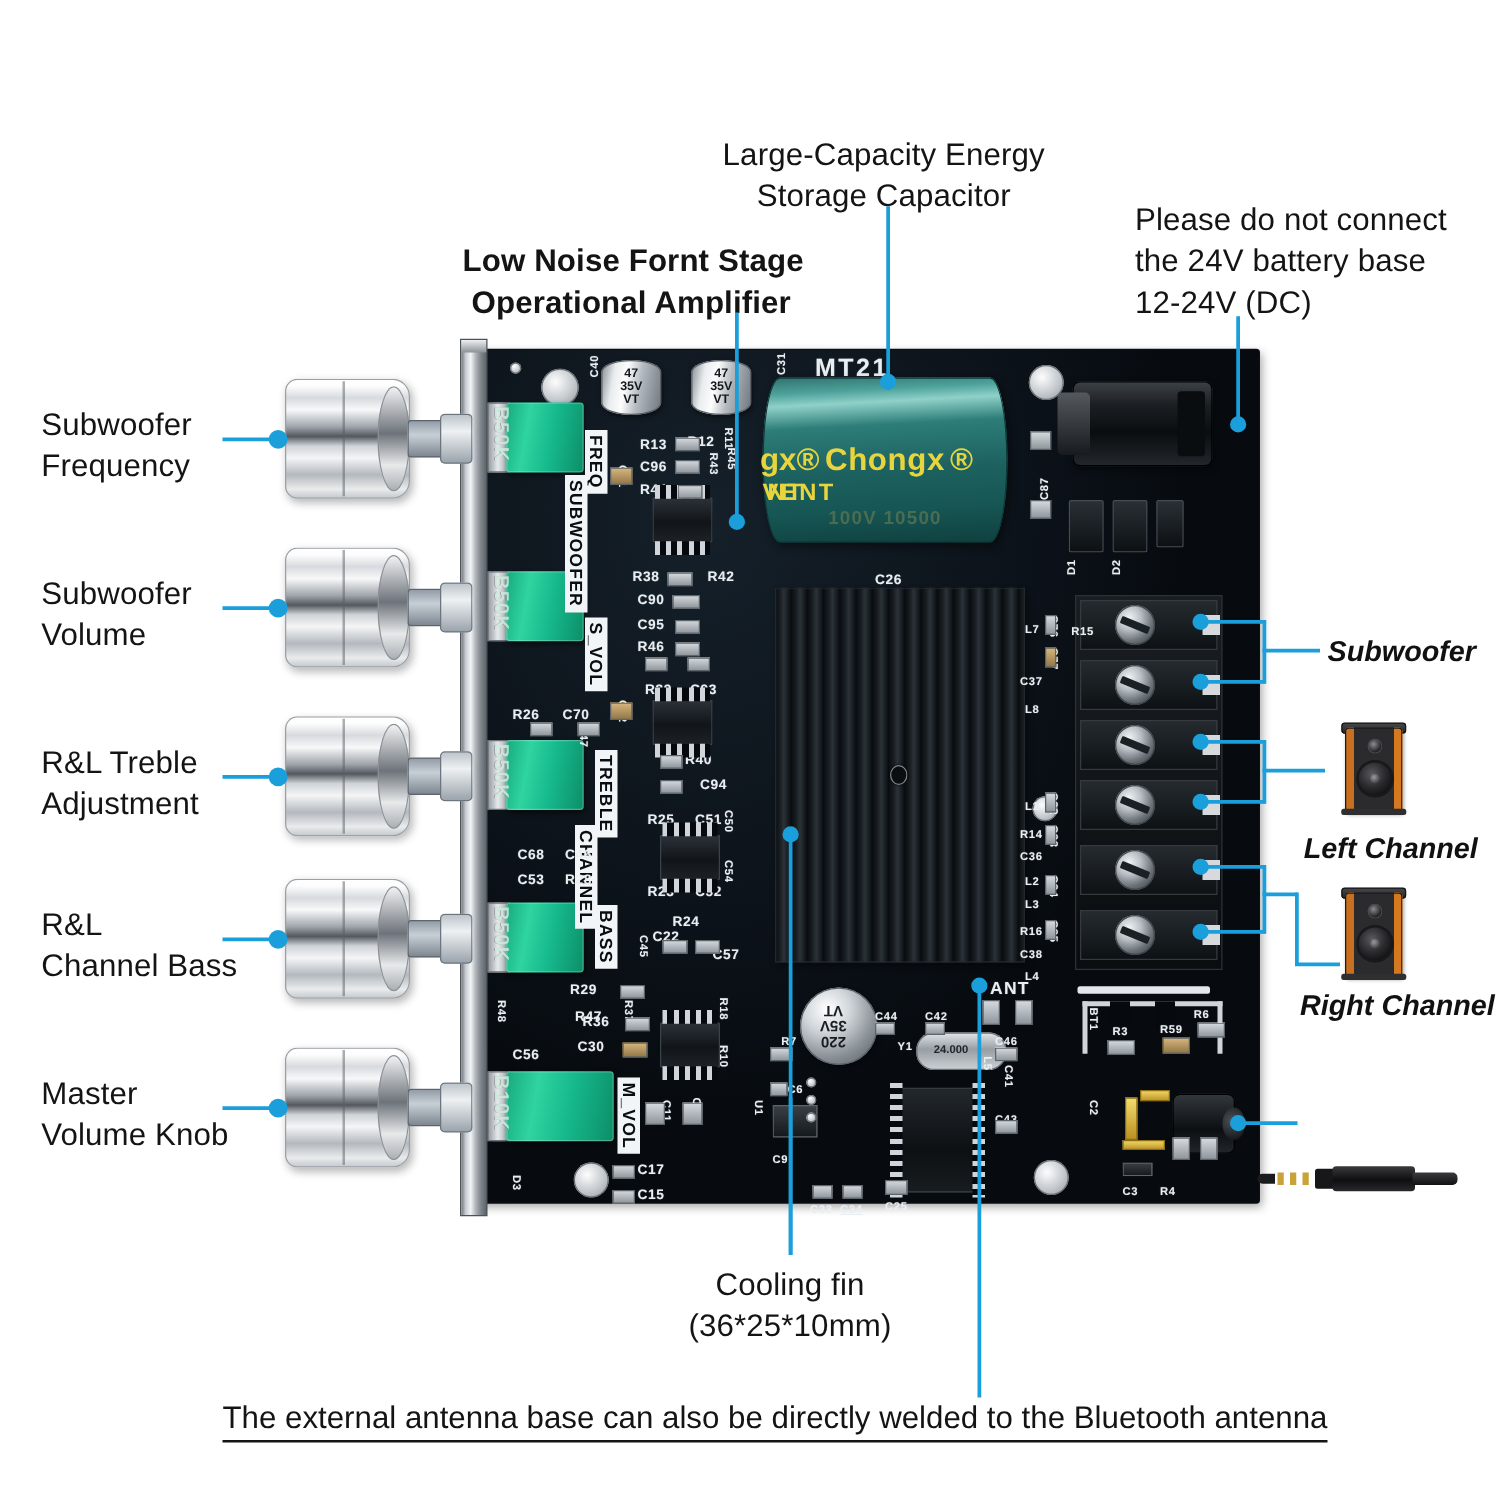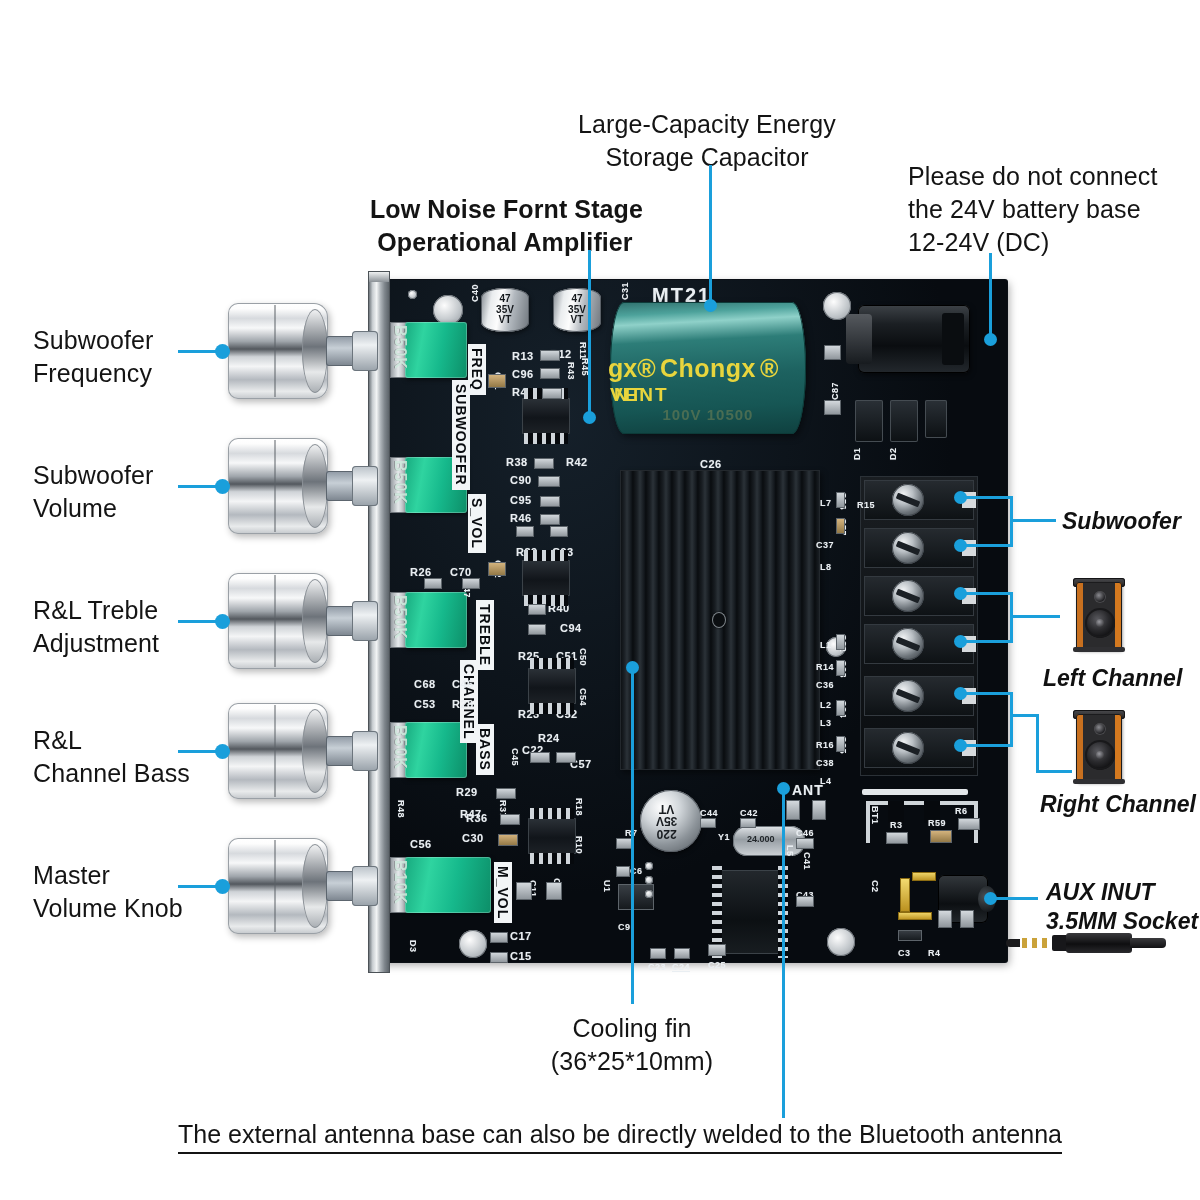--- a/index.html
+++ b/index.html
@@ -584,24 +584,20 @@
     <div class="top"></div>
     <div class="body"></div>
     <div class="tw"></div>
     <div class="wf"></div>
     <div class="base"></div>
   </div>
   <div class="ital" style="position:absolute;left:1040px;top:790px;">Right Channel</div>
 
   <div class="dot sm" style="left:984px;top:892px;"></div>
   <div class="ln hln" style="left:990px;top:897px;width:48px;"></div>
-  <div class="ital" style="position:absolute;left:1046px;top:878px;">
-    <div>AUX INUT</div>
-    <div>3.5MM Socket</div>
-  </div>
   <div class="plug">
     <div class="tip"></div>
     <div class="ring" style="left:16px;"></div>
     <div class="ring" style="left:26px;"></div>
     <div class="ring" style="left:36px;"></div>
     <div class="ring" style="left:46px;"></div>
     <div class="collar"></div>
     <div class="barrel"></div>
     <div class="cable"></div>
   </div>

